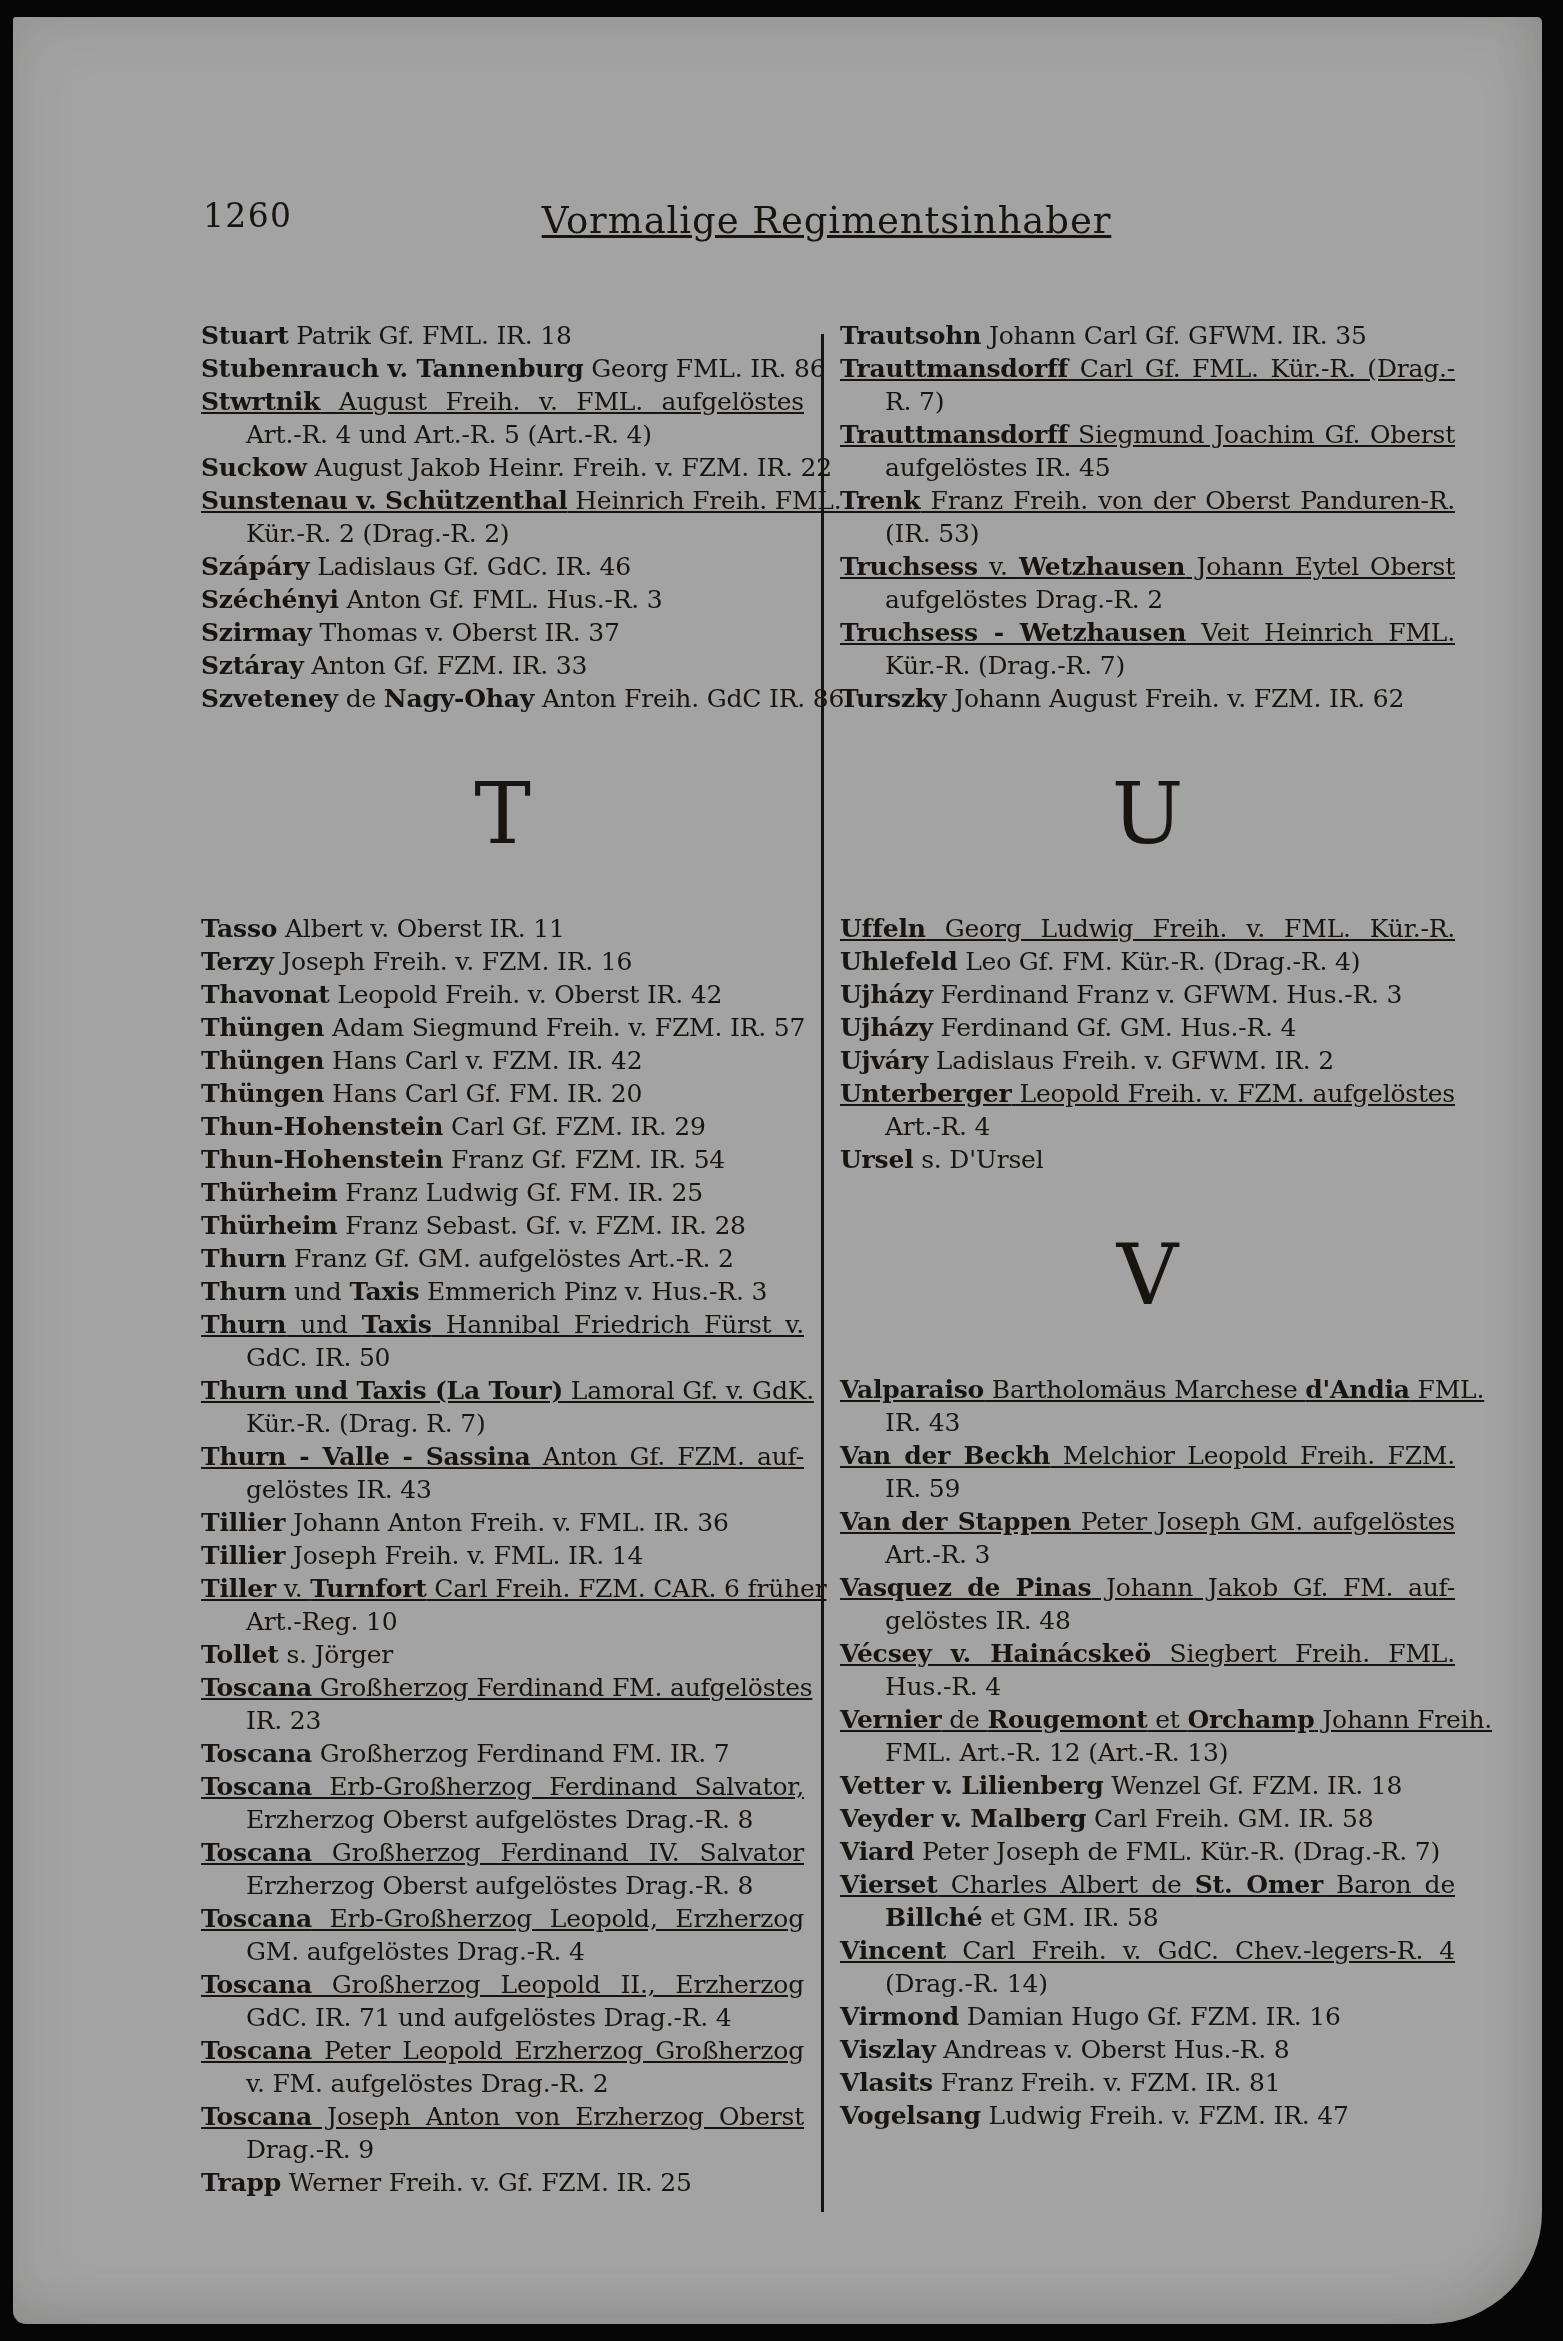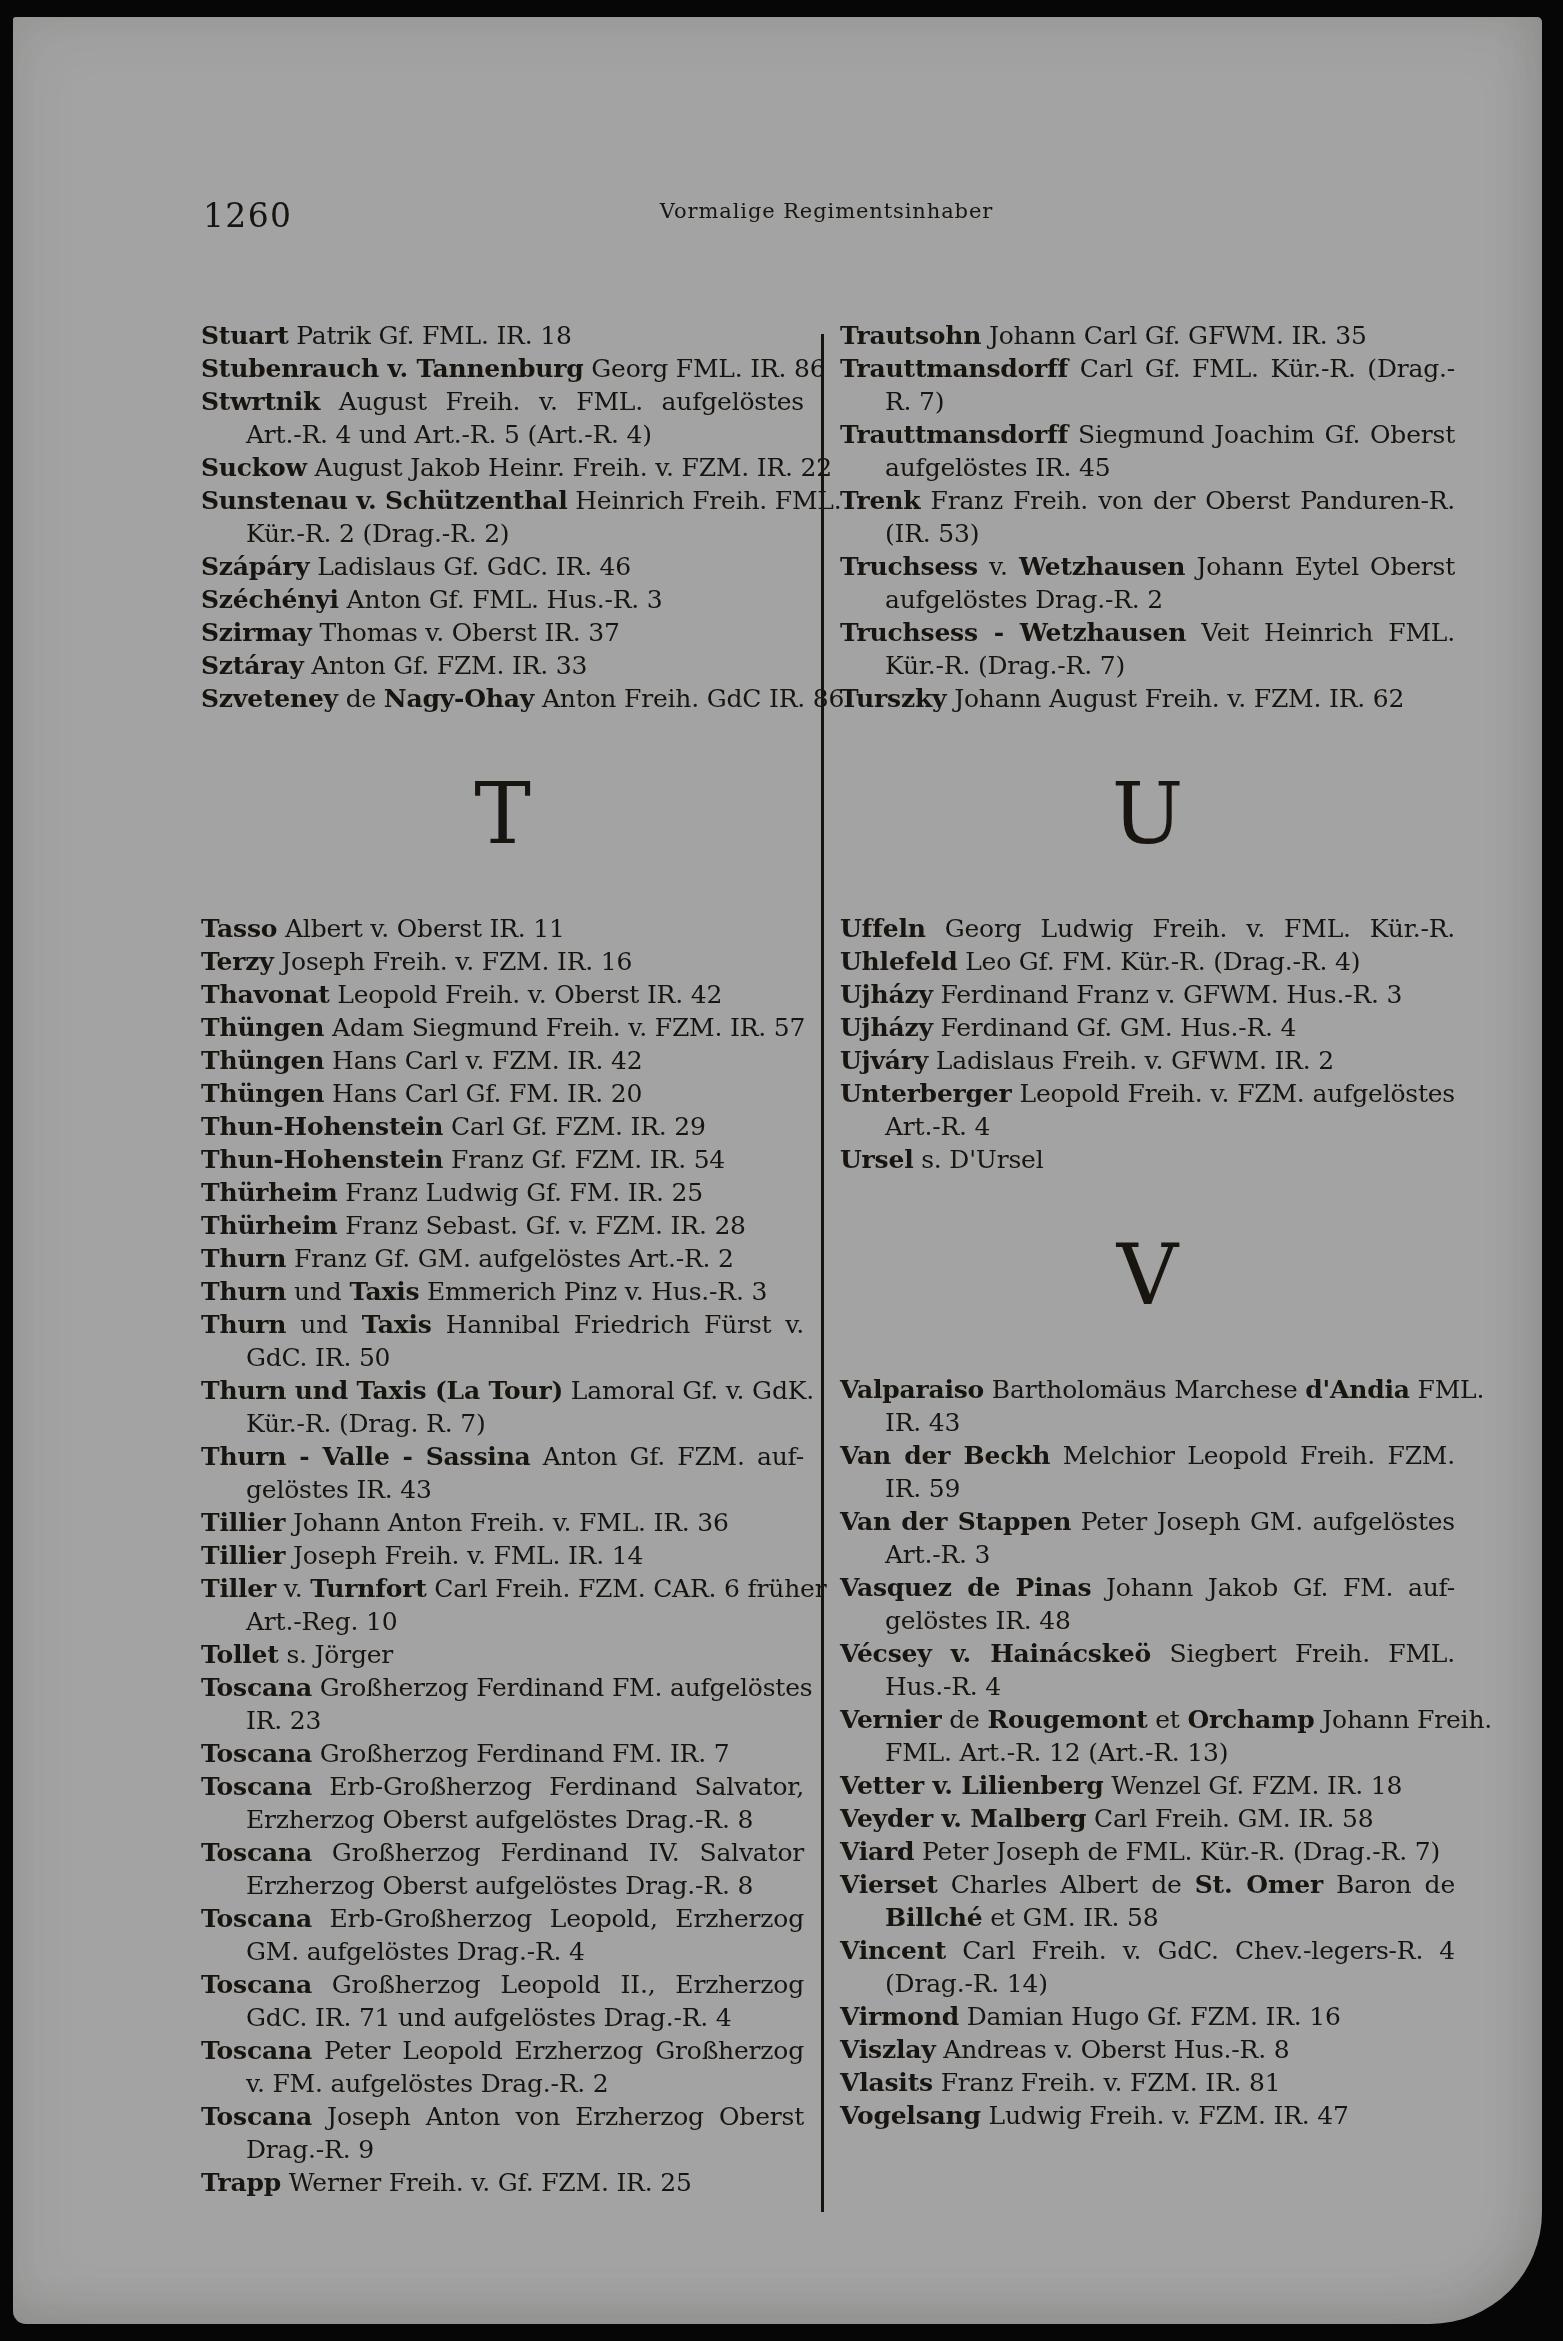--- a/index.html
+++ b/index.html
@@ -35,22 +35,23 @@
     top: 0;
     font-size: 33px;
     letter-spacing: 1.4px;
   }
   .title {
     position: absolute;
     left: 0;
     right: 0;
     top: 2.8px;
     text-align: center;
-    font-size: 21px;
+    font-size: 37px;
     letter-spacing: 0.9px;
+    text-decoration: underline;
   }
   .divider {
     position: absolute;
     left: 808px;
     top: 317px;
     width: 3.3px;
     height: 1878px;
     background: #17130f;
   }
   .col {
@@ -64,20 +65,21 @@
   .entry { margin: 0; }
   .line {
     height: 33px;
     line-height: 33px;
     white-space: nowrap;
   }
   .line.cont { padding-left: 45px; }
   .line.fill {
     text-align: justify;
     text-align-last: justify;
+    text-decoration: underline;
   }
   .line b { font-weight: 700; }
   .section-letter {
     height: 197px;
     display: flex;
     align-items: center;
     justify-content: center;
     font-size: 85px;
     font-weight: 400;
     letter-spacing: 0;

